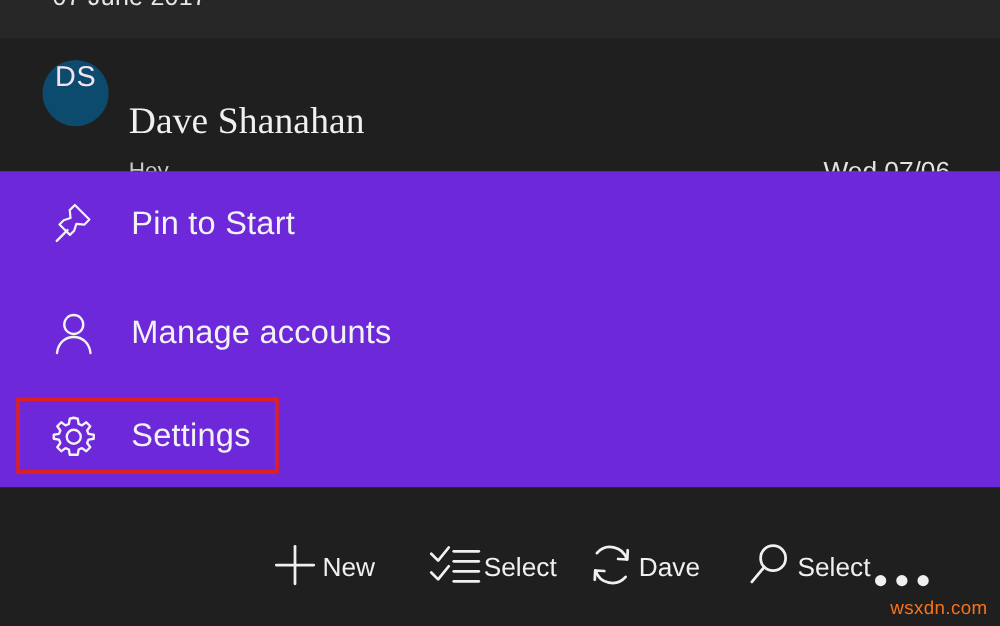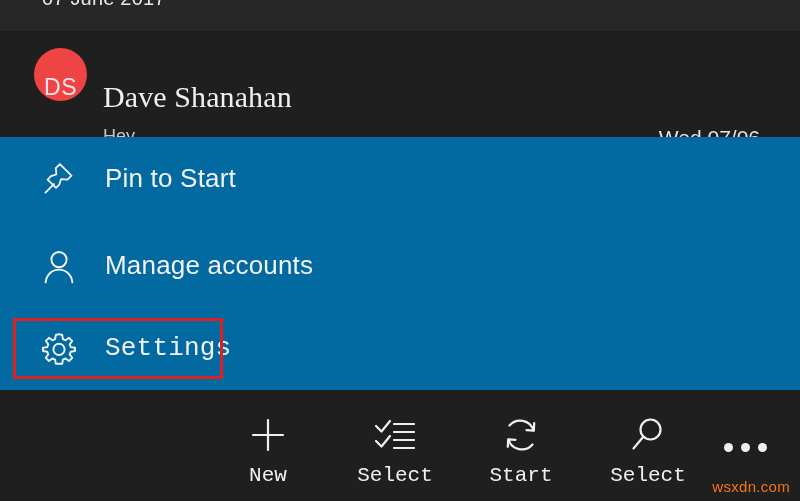--- a/index.html
+++ b/index.html
@@ -49,23 +49,23 @@
     overflow: hidden;
   }
 
   .avatar {
     position: absolute;
     left: 34px;
     top: 17px;
     width: 53px;
     height: 53px;
     border-radius: 50%;
-    background: #ef4444;
-    display: flex;
-    align-items: flex-end;
+    background: #0c4a6e;
+    display: flex;
+    align-items: flex-start;
     justify-content: center;
   }
   .avatar-initials {
     font-size: 23px;
     color: #f2e4ef;
     letter-spacing: 0.5px;
   }
 
   .sender-name {
     position: absolute;
@@ -94,34 +94,34 @@
     white-space: nowrap;
   }
 
   
   .flyout {
     position: absolute;
     left: 0;
     top: 137px;
     width: 800px;
     height: 253px;
-    background: #0369a1;
+    background: #6d28d9;
   }
 
   .menu-item {
     position: absolute;
     left: 0;
     width: 800px;
     height: 62px;
     display: flex;
     align-items: center;
   }
   .menu-item.pin { top: 11px; }
   .menu-item.accounts { top: 98px; }
-  .menu-item.settings { top: 181px; font-family: Liberation Mono, monospace; }
+  .menu-item.settings { top: 181px; }
 
   .menu-icon {
     position: absolute;
     left: 37px;
     width: 44px;
     height: 44px;
     top: 9px;
     display: flex;
     align-items: center;
     justify-content: center;
@@ -156,23 +156,22 @@
     height: 111px;
     background: #1f1f1f;
   }
 
   .cmd-btn {
     position: absolute;
     top: 22px;
     width: 108px;
     height: 80px;
     display: flex;
-    flex-direction: column;
-    align-items: center;
-    font-family: Liberation Mono, monospace;
+    flex-direction: row;
+    align-items: center;
   }
   .cmd-btn .cmd-icon {
     height: 46px;
     display: flex;
     align-items: center;
     justify-content: center;
   }
   .cmd-btn .cmd-label {
     margin-top: 6px;
     font-size: 21px;
@@ -291,21 +290,21 @@
 
     <div class="cmd-btn cmd-sync">
       <span class="cmd-icon">
         <svg width="44" height="44" viewBox="0 0 44 44" fill="none" stroke="#f0f0f0" stroke-width="2.2" stroke-linecap="round" stroke-linejoin="round">
           <path d="M34.5 17.5 A14 14 0 0 0 10.5 12.5"></path>
           <polyline points="27.5,17.2 34.8,17.6 35.2,10.2"></polyline>
           <path d="M9.5 26.5 A14 14 0 0 0 33.5 31.5"></path>
           <polyline points="16.5,26.8 9.2,26.4 8.8,33.8"></polyline>
         </svg>
       </span>
-      <span class="cmd-label">Start</span>
+      <span class="cmd-label">Dave</span>
     </div>
 
     <div class="cmd-btn cmd-search">
       <span class="cmd-icon">
         <svg width="44" height="44" viewBox="0 0 44 44" fill="none" stroke="#f0f0f0" stroke-width="2.2" stroke-linecap="round">
           <circle cx="24.5" cy="16.5" r="10"></circle>
           <line x1="17.3" y1="23.8" x2="7.5" y2="35.5"></line>
         </svg>
       </span>
       <span class="cmd-label">Select</span>

